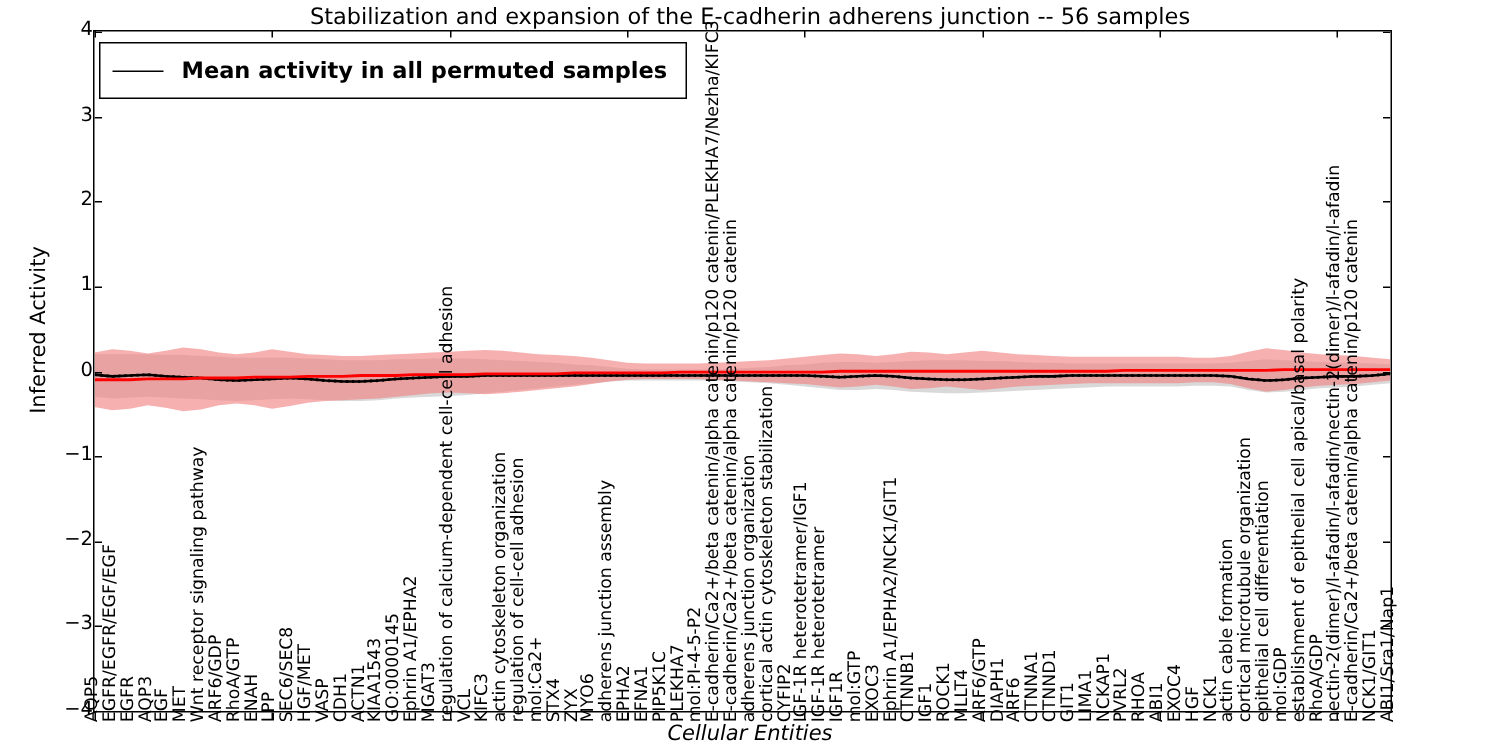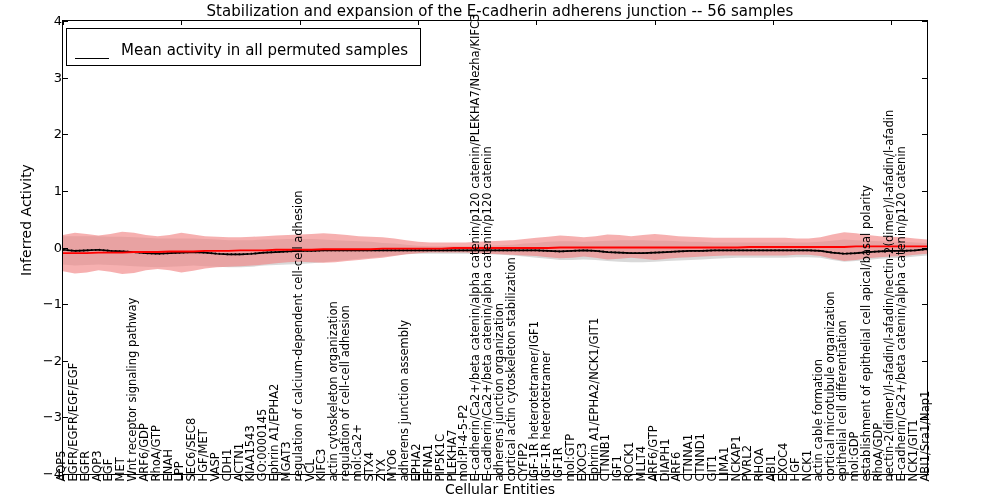--- a/index.html
+++ b/index.html
@@ -77,20 +77,21 @@
 
   
   #x-axis-label {
     position: absolute;
     left: 0;
     top: 481px;
     width: 1000px;
     text-align: center;
     font-size: 14px;
     color: #000;
+    font-style: italic;
   }
   .x-tick-mark {
     position: absolute;
     top: 0;
     width: 1px;
     height: 5px;
     background: #000;
   }
   .x-tick-mark-top {
     position: absolute;
@@ -139,22 +140,23 @@
     position: absolute;
     left: 66px;
     top: 28px;
     border: 1.2px solid #000;
     background: #ffffff;
     padding: 6px 12px 6px 8px;
     box-sizing: border-box;
   }
   .legend-row {
     display: flex;
-    align-items: flex-end;
+    align-items: center;
     height: 24px;
+    font-weight: bold;
   }
   .legend-swatch {
     width: 34px;
     height: 0;
     border-top-width: 1.6px;
     border-top-style: solid;
     margin-right: 12px;
     flex: 0 0 auto;
   }
   .legend-text {

